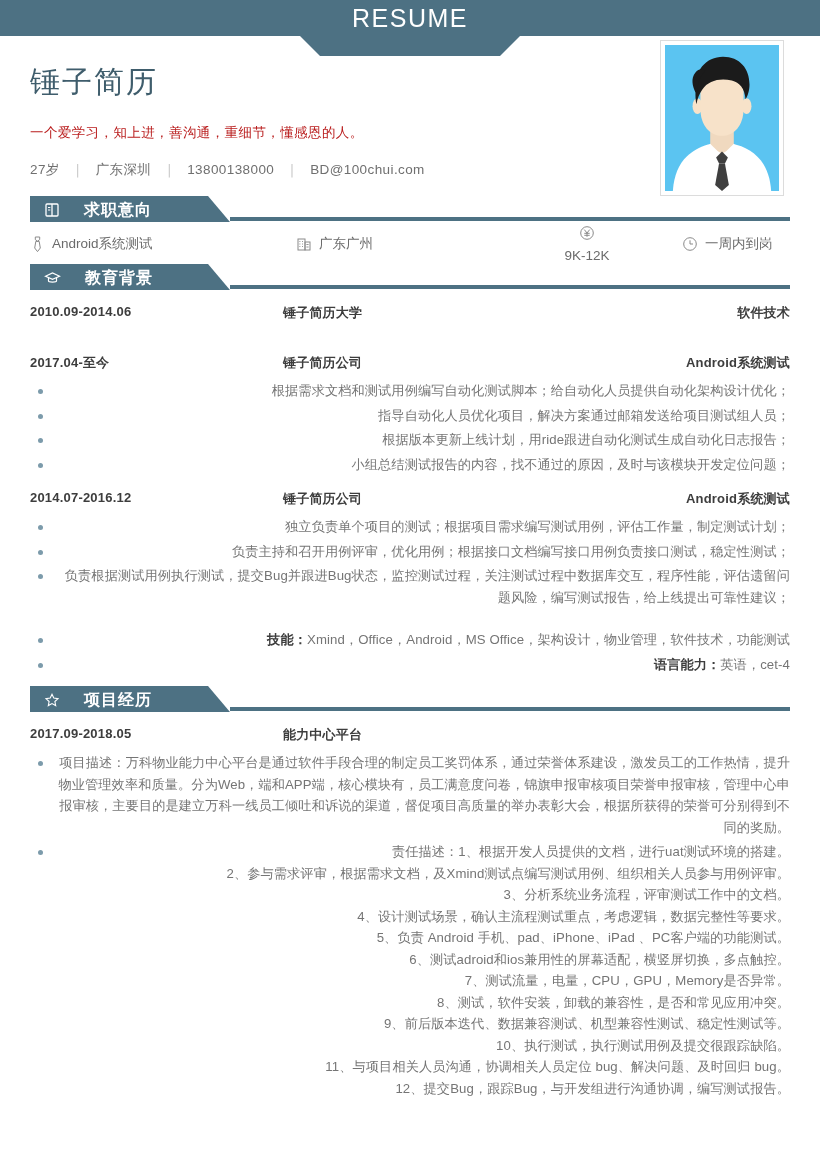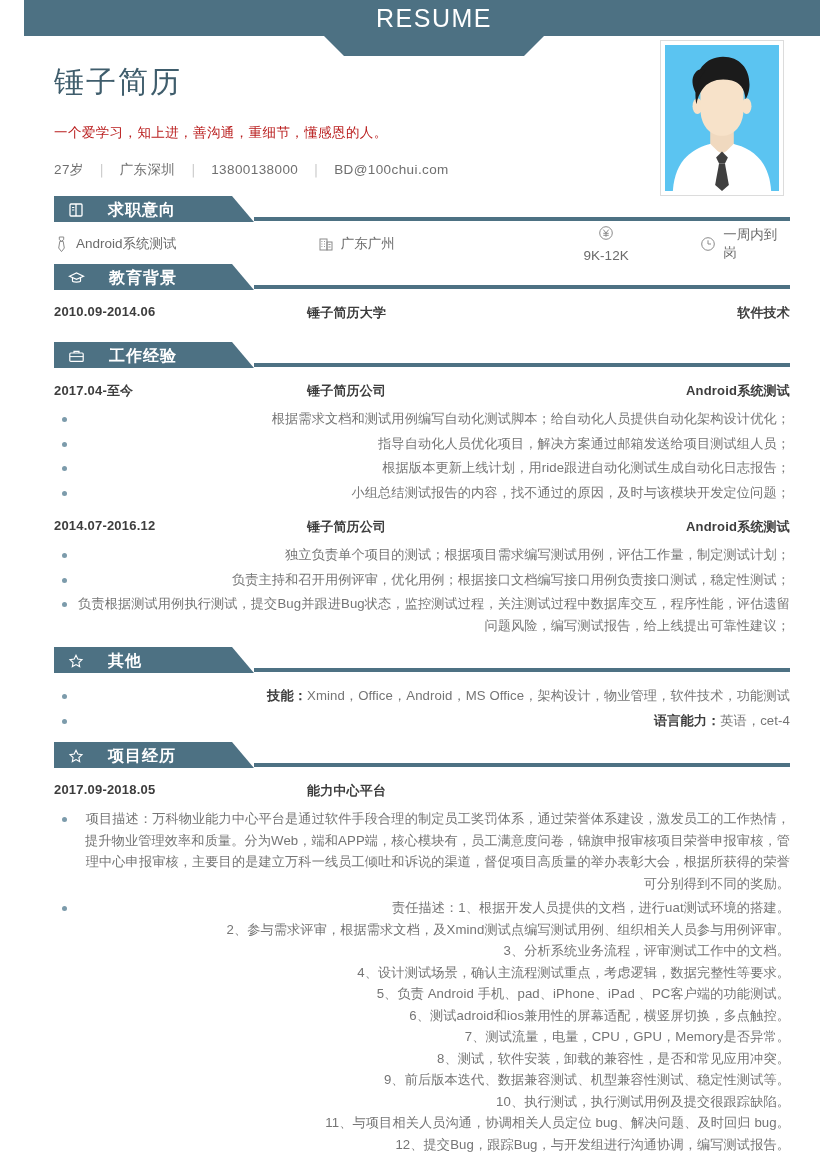--- a/index.html
+++ b/index.html
@@ -3,21 +3,21 @@
 <meta charset="utf-8">
 <style>
   * { box-sizing: border-box; margin: 0; padding: 0; }
   html, body {
     width: 820px; height: 1160px;
     background: #ffffff;
     font-family: "Liberation Sans", "DejaVu Sans", sans-serif;
     color: #4a4a4a;
     overflow: hidden;
   }
-  .page { position: relative; width: 820px; height: 1160px; background:#fff;padding-left:24px; }
+  .page { position: relative; width: 820px; height: 1160px; background:#fff; }
 
   
   .topbar {
     position: relative;
     width: 820px; height: 36px;
     background: #4d7183;
   }
   .banner-tab {
     position: absolute;
     left: 0; top: 0;
@@ -291,36 +291,20 @@
 
   <div class="block">
     <div class="entry-row">
       <div class="c1">2010.09-2014.06</div>
       <div class="c2">锤子简历大学</div>
       <div class="c3">软件技术</div>
     </div>
     <div class="sp-14"></div>
   </div>
 
-  <div class="section-head">
-    <svg class="tab" width="200" height="28" viewBox="0 0 200 28">
-      <path d="M0,0 L178,0 L200,26 L0,26 Z" fill="#4d7183"></path>
-    </svg>
-    <div class="tab-label">
-      <span class="ic">
-        <svg width="17" height="16" viewBox="0 0 17 16">
-            <rect x="1.8" y="5" width="13.4" height="8.4" rx="1" fill="none" stroke="#fff" stroke-width="1.2"></rect>
-            <path d="M6,5 V3.4 h5 V5" fill="none" stroke="#fff" stroke-width="1.2"></path>
-            <line x1="1.8" y1="8.6" x2="15.2" y2="8.6" stroke="#fff" stroke-width="1"></line>
-          </svg>
-      </span>
-      <span>工作经验</span>
-    </div>
-    <div class="rule"></div>
-  </div>
 
   <div class="block">
 
     <div class="entry-row">
       <div class="c1">2017.04-至今</div>
       <div class="c2">锤子简历公司</div>
       <div class="c3">Android系统测试</div>
     </div>
     <ul class="bullets">
       <li>根据需求文档和测试用例编写自动化测试脚本；给自动化人员提供自动化架构设计优化；</li>
@@ -335,34 +319,20 @@
       <div class="c3">Android系统测试</div>
     </div>
     <ul class="bullets">
       <li>独立负责单个项目的测试；根据项目需求编写测试用例，评估工作量，制定测试计划；</li>
       <li>负责主持和召开用例评审，优化用例；根据接口文档编写接口用例负责接口测试，稳定性测试；</li>
       <li>负责根据测试用例执行测试，提交Bug并跟进Bug状态，监控测试过程，关注测试过程中数据库交互，程序性能，评估遗留问题风险，编写测试报告，给上线提出可靠性建议；</li>
     </ul>
     <div class="sp-8"></div>
   </div>
 
-  <div class="section-head">
-    <svg class="tab" width="200" height="28" viewBox="0 0 200 28">
-      <path d="M0,0 L178,0 L200,26 L0,26 Z" fill="#4d7183"></path>
-    </svg>
-    <div class="tab-label">
-      <span class="ic">
-        <svg width="16" height="16" viewBox="0 0 16 16">
-            <path d="M8,2.2 L9.8,6.1 L14,6.6 L10.9,9.5 L11.7,13.6 L8,11.6 L4.3,13.6 L5.1,9.5 L2,6.6 L6.2,6.1 Z" fill="none" stroke="#fff" stroke-width="1.1"></path>
-          </svg>
-      </span>
-      <span>其他</span>
-    </div>
-    <div class="rule"></div>
-  </div>
 
   <div class="block">
     <div class="sp-8"></div>
     <ul class="bullets">
       <li>
         <b>技能：</b><span>Xmind，Office，Android，MS Office，架构设计，物业管理，软件技术，功能测试</span>
       </li>
       <li>
         <b>语言能力：</b><span>英语，cet-4</span>
       </li>

